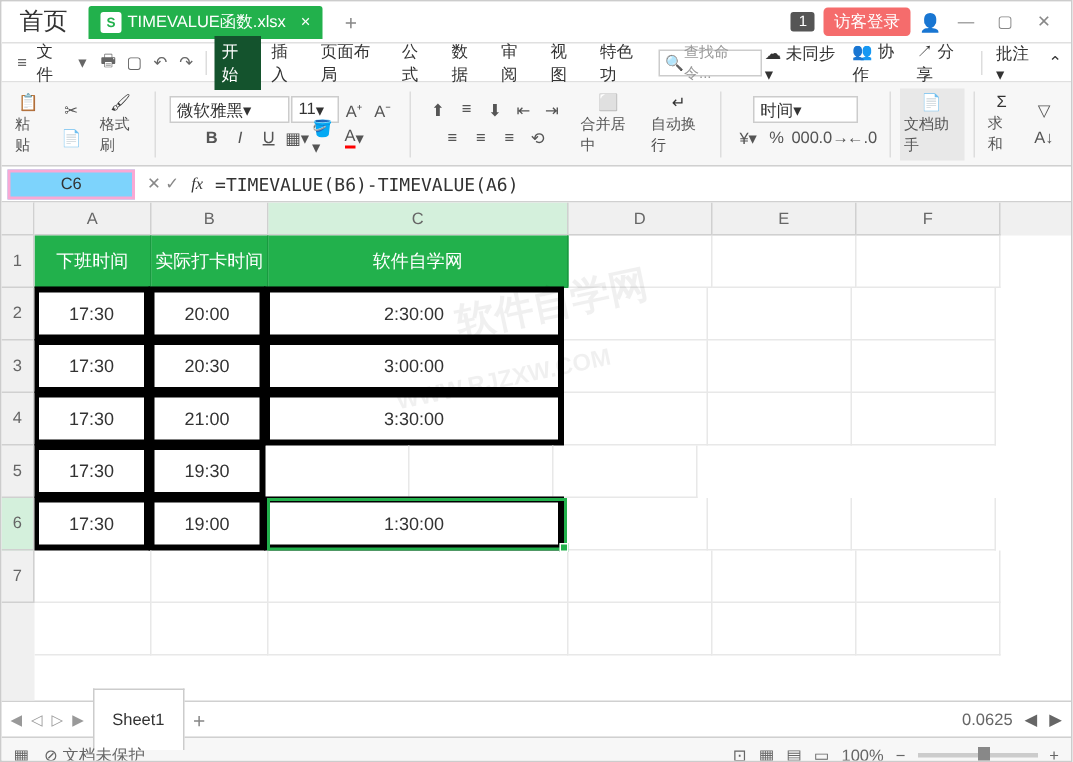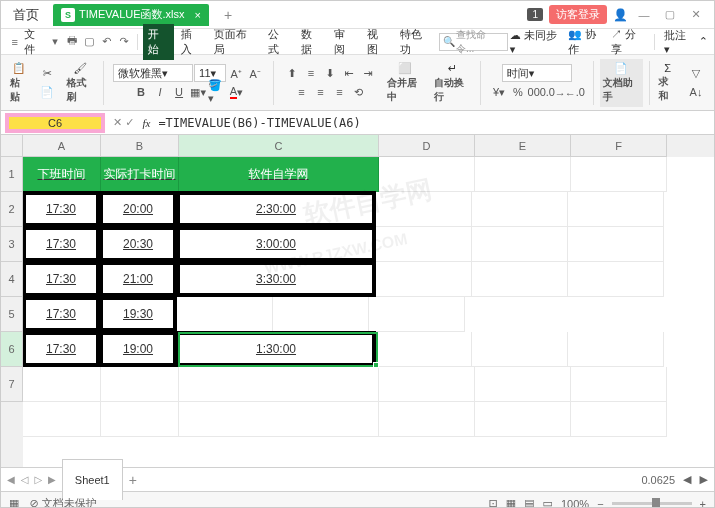--- a/index.html
+++ b/index.html
@@ -1,61 +1,61 @@
 <!DOCTYPE html>
 <html><head>
 <meta charset="utf-8">
 <style>
   * { box-sizing: border-box; margin: 0; padding: 0; font-family: "Microsoft YaHei", sans-serif; }
   body { background: #fff; font-size: 12px; color: #333; width: 715px; height: 508px; overflow: hidden; border: 1px solid #ccc; position: relative; }
   
   .titlebar { height: 28px; background: #fff; display: flex; align-items: center; border-bottom: 1px solid #e0e0e0; }
-  .tab-home { padding: 0 12px; height: 100%; display: flex; align-items: center; font-size: 13px; font-family: Liberation Mono, monospace; }
+  .tab-home { padding: 0 12px; height: 100%; display: flex; align-items: center; font-size: 16px; font-family: Liberation Mono, monospace; }
   .tab-file { background: #22b14c; color: #fff; padding: 0 8px; height: 22px; display: flex; align-items: center; gap: 4px; font-size: 11px; margin-left: 2px; border-radius: 2px 2px 0 0; }
   .tab-file .xicon { width: 14px; height: 14px; background: #fff; color: #22b14c; display: flex; align-items: center; justify-content: center; font-size: 9px; font-weight: bold; border-radius: 2px; }
   .tab-close { margin-left: 6px; cursor: pointer; }
   .tab-new { margin-left: 10px; font-size: 14px; color: #888; cursor: pointer; width: 18px; text-align: center; }
   .title-right { margin-left: auto; display: flex; align-items: center; gap: 6px; padding-right: 8px; }
   .badge { background: #555; color: #fff; padding: 1px 5px; border-radius: 2px; font-size: 10px; }
   .login-btn { background: #f56c6c; color: #fff; padding: 2px 7px; border-radius: 3px; font-size: 11px; }
   .winbtn { width: 20px; text-align: center; color: #888; font-size: 11px; }
   
   .menubar { height: 26px; display: flex; align-items: center; padding: 0 6px; gap: 2px; border-bottom: 1px solid #e0e0e0; font-size: 11px; }
   .menu-icon { width: 16px; height: 16px; display: inline-flex; align-items: center; justify-content: center; color: #666; }
   .menu-sep { width: 1px; height: 16px; background: #ddd; margin: 0 3px; }
   .menu-tab { padding: 3px 5px; cursor: pointer; }
   .menu-tab.active { background: #14532d; color: #fff; }
   .menu-right { margin-left: auto; display: flex; align-items: center; gap: 6px; }
   .search-box { border: 1px solid #ccc; padding: 1px 4px; font-size: 10px; color: #999; width: 72px; height: 18px; display: flex; align-items: center; }
   
   .toolbar { height: 56px; display: flex; align-items: center; padding: 2px 6px; gap: 4px; border-bottom: 1px solid #d0d0d0; background: #f7f7f7; font-size: 11px; }
   .tool-group { display: flex; flex-direction: column; align-items: center; gap: 1px; padding: 0 3px; }
   .tool-group.big { height: 48px; justify-content: center; }
-  .tool-label { font-size: 10px; color: #555; font-weight: bold; }
+  .tool-label { font-size: 10px; color: #555; }
   .tool-sep { width: 1px; height: 44px; background: #ddd; margin: 0 2px; }
   .font-sel { border: 1px solid #ccc; padding: 1px 4px; font-size: 11px; height: 18px; display: flex; align-items: center; background: #fff; }
   .smallbtn { width: 18px; height: 18px; display: inline-flex; align-items: center; justify-content: center; color: #555; cursor: pointer; font-size: 11px; }
   .row { display: flex; gap: 1px; align-items: center; }
   
   .formula-bar { height: 24px; display: flex; align-items: center; border-bottom: 1px solid #d0d0d0; font-size: 11px; }
-  .name-box { width: 100px; border: 4px solid #f9a8d4; padding: 2px 6px; margin: 0 4px; background: #fde047; text-align: center; height: 20px; display: flex; align-items: center; justify-content: center; }
+  .name-box { width: 85px; border: 2px solid #f9a8d4; padding: 2px 6px; margin: 0 4px; background: #7dd3fc; text-align: center; height: 20px; display: flex; align-items: center; justify-content: center; }
   .fx-btns { display: flex; gap: 3px; margin: 0 4px; color: #888; }
   .fx-label { font-style: italic; font-family: Georgia, serif; margin: 0 4px; }
   .formula-input { flex: 1; padding: 2px 4px; font-family: Consolas, monospace; font-size: 12px; }
   
   .sheet { position: relative; display: flex; height: 332px; }
   .row-headers { width: 22px; background: #f0f0f0; }
   .row-hdr { height: 35px; border-bottom: 1px solid #d0d0d0; border-right: 1px solid #d0d0d0; display: flex; align-items: center; justify-content: center; font-size: 11px; color: #666; }
   .row-hdr.first { height: 22px; }
   .row-hdr.sel { background: #d4f0dc; }
   .grid { flex: 1; overflow: hidden; position: relative; }
   .col-headers { display: flex; height: 22px; background: #f0f0f0; }
   .col-hdr { border-right: 1px solid #d0d0d0; border-bottom: 1px solid #d0d0d0; display: flex; align-items: center; justify-content: center; font-size: 11px; color: #666; }
   .col-hdr.sel { background: #d4f0dc; }
-  .cells { position: relative; text-decoration: underline; }
+  .cells { position: relative; }
   .cell-row { display: flex; height: 35px; }
   .cell { border-right: 1px solid #e8e8e8; border-bottom: 1px solid #e8e8e8; display: flex; align-items: center; justify-content: center; font-size: 12px; }
   .cell.hdr { background: #22b14c; color: #fff; font-weight: 500; border-right: 1px solid #1a9940; border-bottom: 1px solid #1a9940; }
   .cell.tbl { border: 4px solid #000000; margin: -1px 0 0 -1px; }
   .selected-cell { position: absolute; border: 2px solid #22b14c; pointer-events: none; }
   .fill-handle { position: absolute; width: 6px; height: 6px; background: #22b14c; border: 1px solid #fff; bottom: -3px; right: -3px; }
   
   .sheet-tabs { height: 24px; display: flex; align-items: center; border-top: 1px solid #d0d0d0; font-size: 11px; padding: 0 6px; gap: 6px; }
   .nav-arrow { color: #999; cursor: pointer; font-size: 10px; }
   .sheet-tab { padding: 14px 12px; border: 1px solid #ccc; border-bottom: none; background: #fff; cursor: pointer; }

